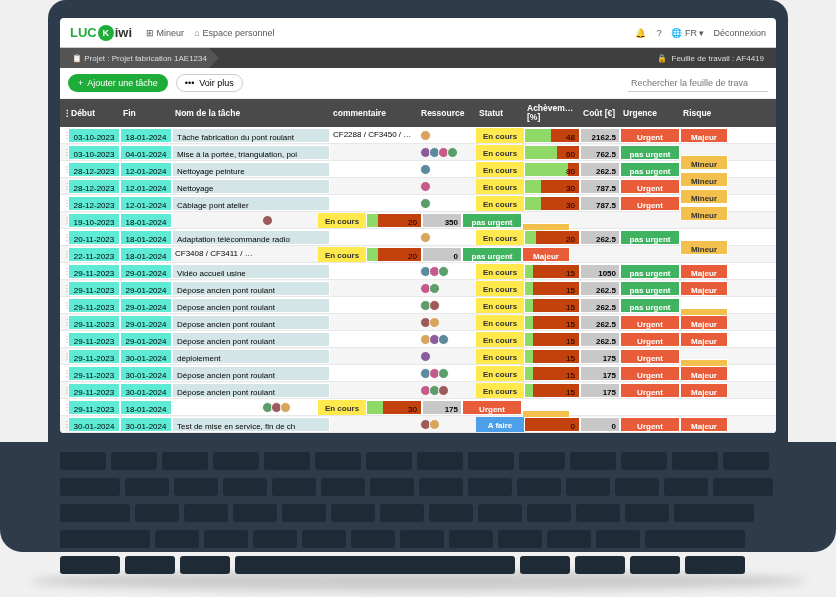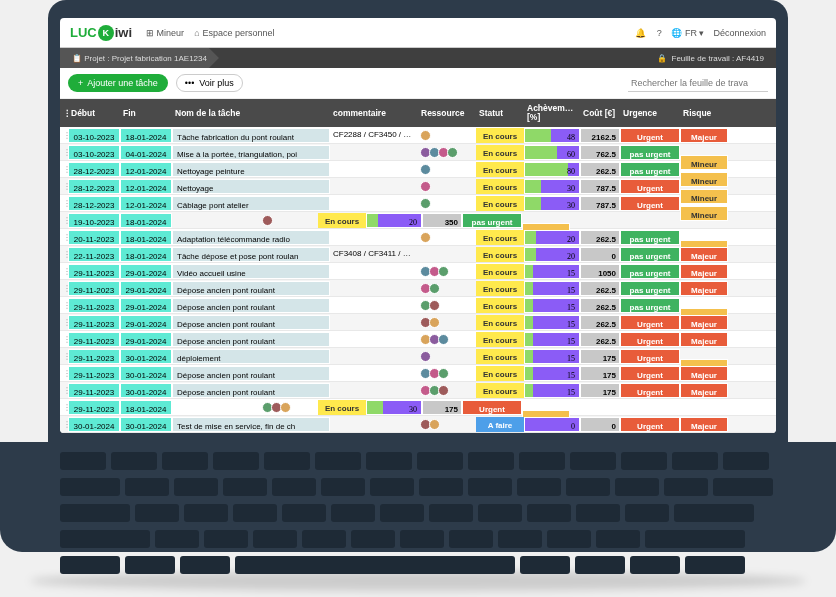--- a/index.html
+++ b/index.html
@@ -61,21 +61,21 @@
 
 .cell-date { background: #5eead4; border: 1px solid #fff; text-align: center; height: 15px; line-height: 13px; }
 .cell-nom { background: #d4e5e8; border: 1px solid #fff; height: 15px; line-height: 13px; padding-left: 4px !important; }
 .cell-comm { height: 15px; }
 .cell-res { display: flex !important; align-items: center; gap: -2px; padding: 0 2px !important; }
 .avatar { width: 11px; height: 11px; border-radius: 50%; display: inline-block; margin-left: -2px; border: 1px solid #fff; }
 .avatar:first-child { margin-left: 0; }
 .cell-stat { text-align: center; font-weight: bold; height: 15px; line-height: 13px; }
 .stat-encours { background: #ffe94d; color: #333; }
 .stat-afaire { background: #4d9fe9; color: #fff; }
-.cell-ach { position: relative; background: #8b5cf6; height: 15px; text-align: right; padding-right: 4px !important; line-height: 13px; border: 1px solid #fff; font-family: Liberation Serif, serif; }
+.cell-ach { position: relative; background: #c2410c; height: 15px; text-align: right; padding-right: 4px !important; line-height: 13px; border: 1px solid #fff; }
 .ach-bar { position: absolute; left: 0; top: 0; bottom: 0; background: #8fd968; }
 .ach-txt { position: relative; z-index: 1; }
 .cell-cout { background: #c8c8c8; text-align: right; padding-right: 3px !important; height: 15px; line-height: 13px; border: 1px solid #fff; font-weight: bold; }
 .cell-urg, .cell-risk { text-align: center; font-weight: bold; height: 15px; line-height: 13px; border: 1px solid #fff; }
 .urg-urgent { background: #e85c3a; color: #fff; }
 .urg-pas { background: #3fb360; color: #fff; }
 .risk-mineur { background: #f4c04d; color: #333; margin-top: 20px; }
 .risk-majeur { background: #e85c3a; color: #fff; }
 </style>
 </head>
@@ -255,21 +255,20 @@
               <div class="c-stat cell-stat stat-encours">En cours</div>
               <div class="c-ach cell-ach"><div class="ach-bar" style="width: 20%;"></div><span class="ach-txt">20</span></div>
               <div class="c-cout cell-cout">262.5</div>
               <div class="c-urg cell-urg urg-pas">pas urgent</div>
               <div class="c-risk cell-risk risk-mineur">Mineur</div>
             </div>
             <div class="trow">
               <div class="c-grip">⋮</div>
               <div class="c-debut cell-date">22-11-2023</div>
               <div class="c-fin cell-date">18-01-2024</div>
-              <div class="c-nom cell-nom">Tâche dépose et pose pont roulan</div>
               <div class="c-comm cell-comm">CF3408 / CF3411 / CF3409</div>
               <div class="c-res cell-res"></div>
               <div class="c-stat cell-stat stat-encours">En cours</div>
               <div class="c-ach cell-ach"><div class="ach-bar" style="width: 20%;"></div><span class="ach-txt">20</span></div>
               <div class="c-cout cell-cout">0</div>
               <div class="c-urg cell-urg urg-pas">pas urgent</div>
               <div class="c-risk cell-risk risk-majeur">Majeur</div>
             </div>
             <div class="trow">
               <div class="c-grip">⋮</div>

